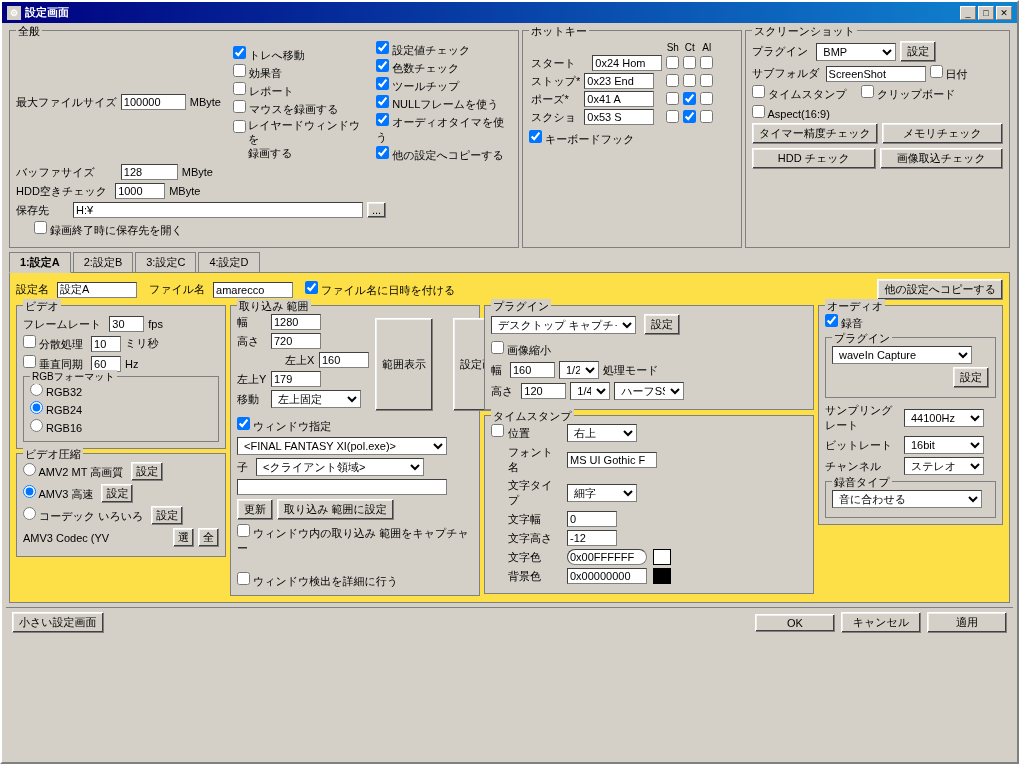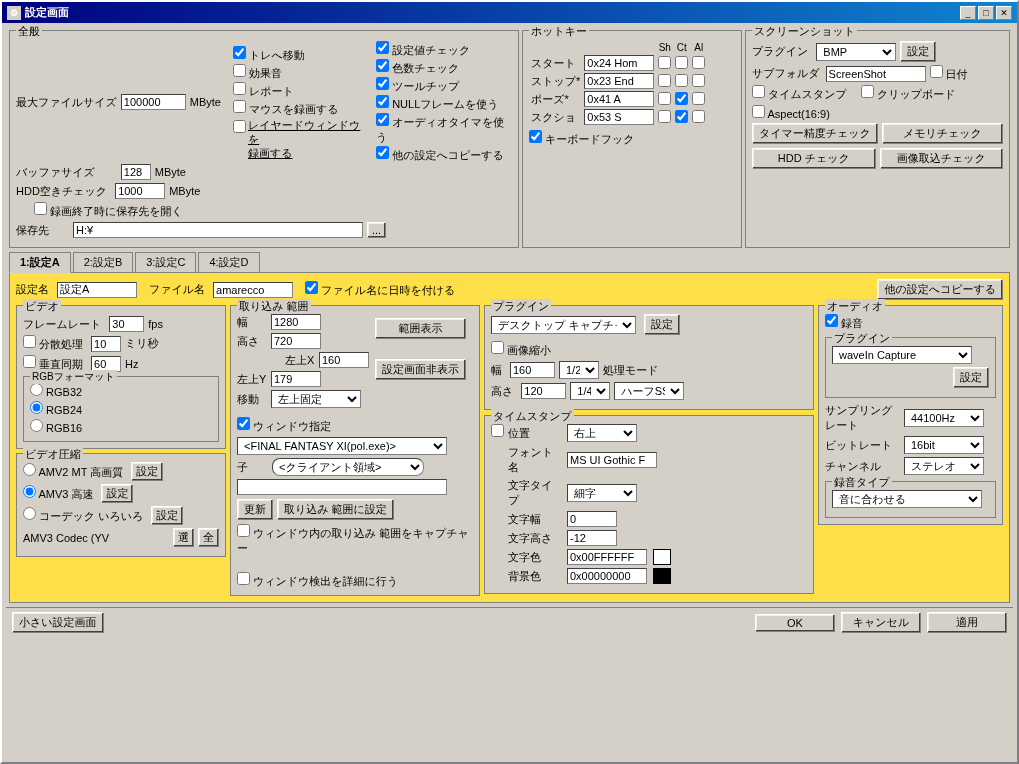--- a/index.html
+++ b/index.html
@@ -163,76 +163,76 @@
 
         <div class="inner-row">
           <span class="label">最大ファイルサイズ</span>
           <input type="text" class="small-input" style="width: 65px;" value="100000">
           <span class="label">MByte</span>
           <div style="display:flex;flex-direction:column;gap:1px;margin-left:8px;" class="checks-col">
             <label><input type="checkbox" checked="" style=""> <span>トレへ移動</span></label>
             <label><input type="checkbox" style=""> <span>効果音</span></label>
             <label><input type="checkbox" style=""> <span>レポート</span></label>
             <label><input type="checkbox" style=""> <span>マウスを録画する</span></label>
-            <div style="display:flex;align-items:flex-start;gap:2px;text-decoration:underline;">
+            <div style="display:flex;align-items:flex-start;gap:2px;">
               <input type="checkbox" style="margin-top: 2px;">
               <span style="line-height:1.3;">レイヤードウィンドウを<br>録画する</span>
             </div>
           </div>
           <div style="display:flex;flex-direction:column;gap:1px;margin-left:4px;">
             <label><input type="checkbox" checked="" style=""> <span>設定値チェック</span></label>
             <label><input type="checkbox" checked="" style=""> <span>色数チェック</span></label>
             <label><input type="checkbox" checked="" style=""> <span>ツールチップ</span></label>
             <label><input type="checkbox" checked="" style=""> <span>NULLフレームを使う</span></label>
             <label><input type="checkbox" checked="" style=""> <span>オーディオタイマを使う</span></label>
             <label><input type="checkbox" checked="" style=""> <span>他の設定へコピーする</span></label>
           </div>
         </div>
 
         <div class="inner-row" style="margin-top:-2px;">
           <span class="label">バッファサイズ</span>
-          <input type="text" style="width: 30px; margin-left: 22px;" value="128">
+          <input type="text" style="width: 57px; margin-left: 22px;" value="128">
           <span class="label">MByte</span>
         </div>
 
         <div class="inner-row">
           <span class="label">HDD空きチェック</span>
           <input type="text" style="width: 50px; margin-left: 4px;" value="1000">
           <span class="label">MByte</span>
+        </div>
+
+        <div class="inner-row">
+          <span class="label">保存先</span>
+          <input type="text" style="width: 290px; margin-left: 20px;" value="H:¥">
+          <button class="btn" style="padding:1px 4px;">...</button>
         </div>
 
         <div class="inner-row">
           <span style="width:14px;"></span>
           <label>
             <input type="checkbox" style="">
             <span>録画終了時に保存先を開く</span>
           </label>
-        </div>
-
-        <div class="inner-row">
-          <span class="label">保存先</span>
-          <input type="text" style="width: 290px; margin-left: 20px;" value="H:¥">
-          <button class="btn" style="padding:1px 4px;">...</button>
         </div>
       </div>
 
       <div class="hk-box" style="width:220px;flex-shrink:0;">
         <span class="gbt">ホットキー</span>
         <table>
           <tbody>
               <tr>
             <td></td>
             <td></td>
             <td style="font-size:10px;text-align:center;">Sh</td>
             <td style="font-size:10px;text-align:center;">Ct</td>
             <td style="font-size:10px;text-align:center;">Al</td>
           </tr>
           <tr>
             <td>スタート</td>
-            <td><input type="text" style="width: 70px;" value="0x24 Hom"></td>
+            <td><input type="text" style="width: 70px; margin-left: 8px;" value="0x24 Hom"></td>
             <td style="text-align:center;"><input type="checkbox" style=""></td>
             <td style="text-align:center;"><input type="checkbox" style=""></td>
             <td style="text-align:center;"><input type="checkbox" style=""></td>
           </tr>
           <tr>
             <td>ストップ*</td>
             <td><input type="text" style="width: 70px;" value="0x23 End"></td>
             <td style="text-align:center;"><input type="checkbox" style=""></td>
             <td style="text-align:center;"><input type="checkbox" style=""></td>
             <td style="text-align:center;"><input type="checkbox" style=""></td>
@@ -419,39 +419,39 @@
                     <span style="width:30px;">左上Y</span>
                     <input type="text" style="width: 50px;" value="179">
                   </div>
                   <div class="inner-row">
                     <span style="width:30px;">移動</span>
                     <select style="width:90px;">
                       <option>左上固定</option>
                     </select>
                   </div>
                 </div>
-                <div style="display:flex;flex-direction:column;gap:20px;padding-top:4px;">
+                <div style="display:flex;gap:20px;padding-top:4px;">
                   <button class="btn">範囲表示</button>
                   <button class="btn">設定画面非表示</button>
                 </div>
               </div>
 
               <div style="margin-top:6px;">
                 <label>
                   <input type="checkbox" checked="" style="">
                   <span>ウィンドウ指定</span>
                 </label>
                 <div class="inner-row" style="margin-top:3px;">
                   <select style="width:210px;">
                     <option>&lt;FINAL FANTASY XI(pol.exe)&gt;</option>
                   </select>
                 </div>
                 <div class="inner-row" style="margin-top:3px;">
                   <span>子</span>
-                  <select style="width:152px;margin-left:20px;border-radius:8px;">
+                  <select style="width:168px;margin-left:4px;">
                     <option>&lt;クライアント領域&gt;</option>
                   </select>
                 </div>
                 <div class="inner-row" style="margin-top:3px;">
                   <input type="text" style="width: 210px;">
                 </div>
                 <div class="inner-row" style="margin-top:4px;gap:4px;">
                   <button class="btn">更新</button>
                   <button class="btn">取り込み 範囲に設定</button>
                 </div>
@@ -533,21 +533,21 @@
                   <div class="inner-row">
                     <span style="width:55px;">文字幅</span>
                     <input type="text" style="width: 50px;" value="0">
                   </div>
                   <div class="inner-row">
                     <span style="width:55px;">文字高さ</span>
                     <input type="text" style="width: 50px;" value="-12">
                   </div>
                   <div class="inner-row">
                     <span style="width:55px;">文字色</span>
-                    <input type="text" style="width: 80px;" value="0x00FFFFFF">
+                    <input type="text" style="width: 80px; border-radius: 8px;" value="0x00FFFFFF">
                     <span class="color-swatch" style="background:#FFFFFF;"></span>
                   </div>
                   <div class="inner-row">
                     <span style="width:55px;">背景色</span>
                     <input type="text" style="width: 80px;" value="0x00000000">
                     <span class="color-swatch" style="background:#000000;"></span>
                   </div>
                 </div>
               </div>
             </div>

